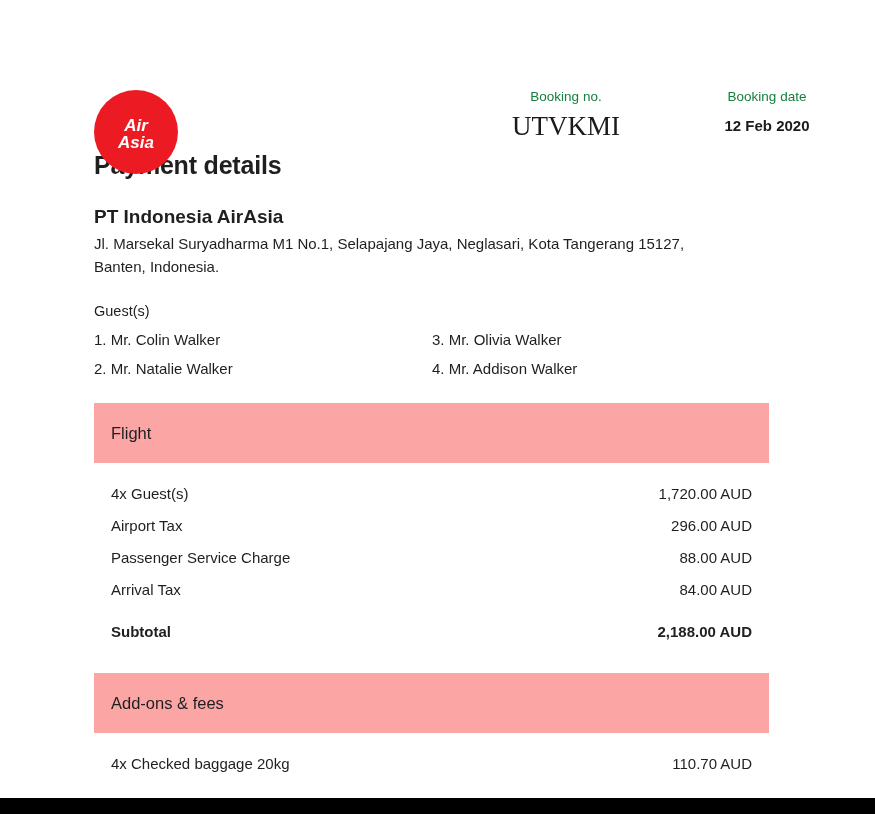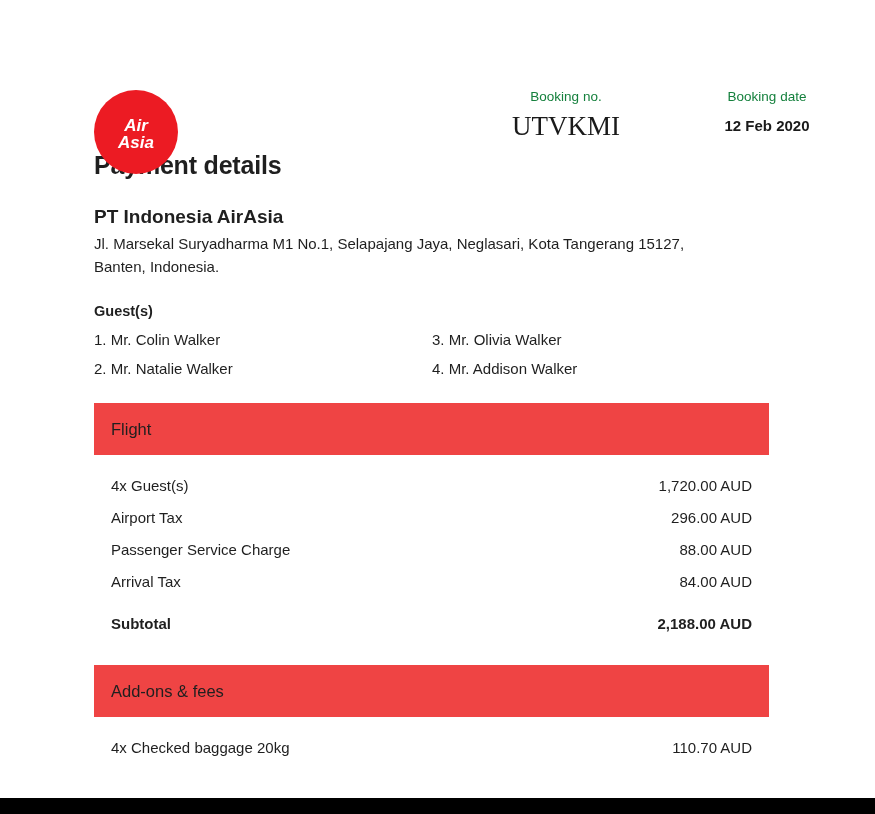--- a/index.html
+++ b/index.html
@@ -111,21 +111,21 @@
   .address {
     margin-top: 4px;
     font-size: 15px;
     color: #1f1f1f;
     line-height: 23px;
     max-width: 625px;
   }
   .guests-heading {
     margin-top: 22px;
     font-size: 14.5px;
-    font-weight: bold;
+    font-weight: normal;
     color: #1f1f1f;
     line-height: 22px;
   }
   .guest-grid {
     margin-top: 5px;
     display: grid;
     grid-template-columns: 338px 1fr;
     row-gap: 4px;
   }
   .guest-item {
@@ -133,22 +133,22 @@
     color: #1f1f1f;
     line-height: 25px;
   }
 
   
   .section {
     margin-top: 22px;
     width: 675px;
   }
   .section-header {
-    background: #ef4444;
-    height: 52px;
+    background: #fca5a5;
+    height: 60px;
     display: flex;
     align-items: center;
     padding: 0 17px;
   }
   .section-header .title {
     font-size: 16.5px;
     color: #1f1f1f;
     line-height: 22px;
   }
   .section-body {

